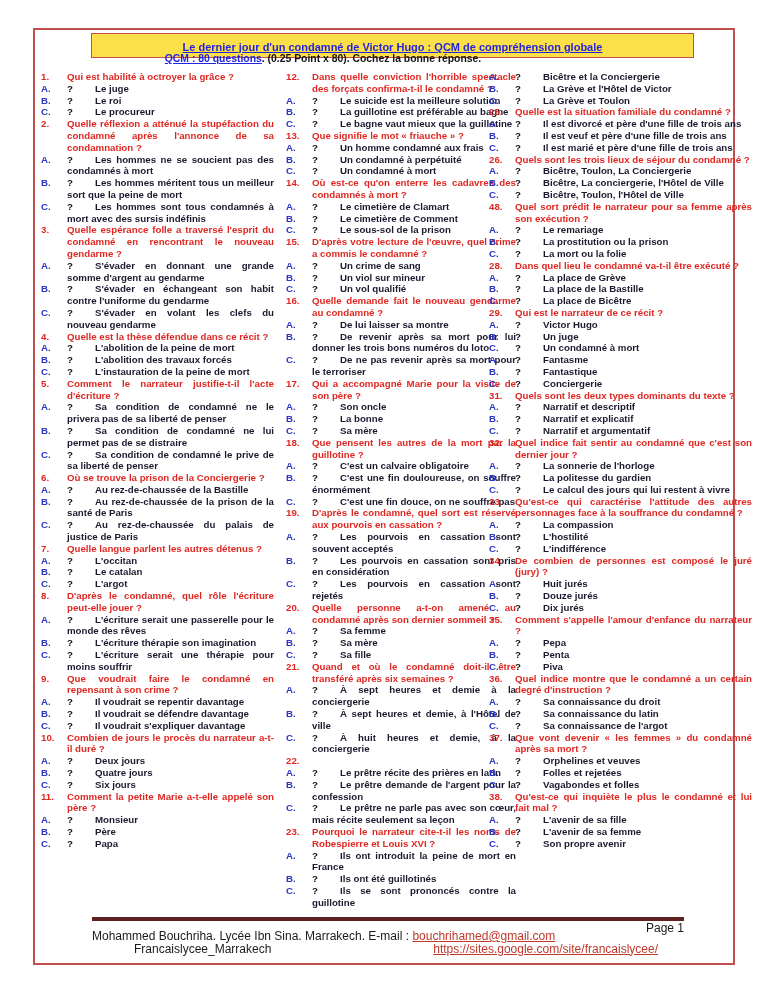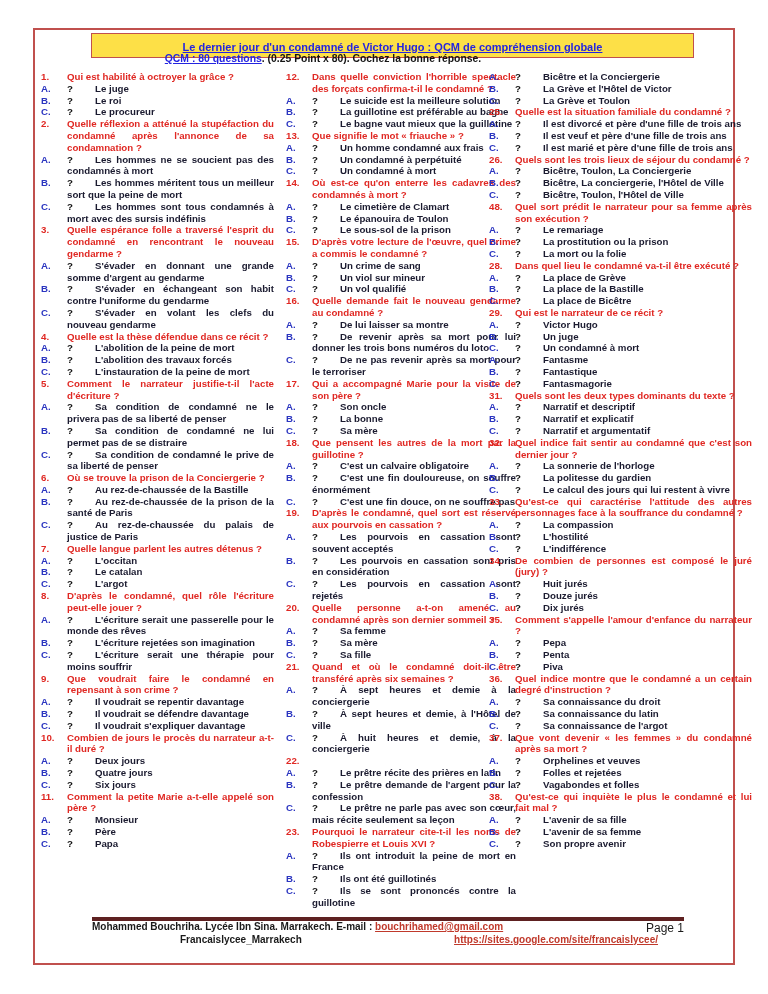--- a/index.html
+++ b/index.html
@@ -21,26 +21,26 @@
   #col3{left:489px;width:263px;}
   .q-row{display:flex;}
   .q-num{flex:0 0 26px;color:#E02823;}
   .q-text{flex:1;text-align:justify;color:#E02823;}
   .opt-row{display:flex;}
   .opt-letter{flex:0 0 26px;color:#2B35C0;}
   .opt-body{flex:1;text-align:justify;color:#1B1B30;}
   .opt-check{display:inline-block;width:28px;color:#101010;cursor:pointer;}
   .footer{
     position:absolute;left:92px;top:917px;width:592px;
-    border-top:4px solid #5E2121;padding-top:0;
-    font-size:10px;line-height:12.5px;color:#1a1a1a;font-weight:bold;
+    border-top:4px solid #5E2121;padding-top:9px;
+    font-size:12px;line-height:12.5px;color:#1a1a1a;font-weight:normal;
   }
   .f-link{color:#C0392B;text-decoration:underline;}
   .line2{display:flex;}
-  .line2 .f-name{margin-left:88px;}
+  .line2 .f-name{margin-left:42px;}
   .line2 .f-url{margin-left:auto;margin-right:26px;}
   .pagenum{position:absolute;left:646px;top:921px;font-size:12px;color:#1a1a1a;}
 </style>
 </head>
 <body>
 
 <div class="frame"></div>
 
 <div class="titlebox">
   <span class="title-link">Le dernier jour d'un condamné de Victor Hugo : QCM de compréhension globale</span>
@@ -166,21 +166,21 @@
     <div class="q-row">
       <span class="q-num">8.</span>
       <span class="q-text">D'après le condamné, quel rôle l'écriture peut-elle jouer ?</span>
     </div>
     <div class="opt-row">
       <span class="opt-letter">A.</span>
       <span class="opt-body"><span class="opt-check">?</span><span>L'écriture serait une passerelle pour le monde des rêves</span></span>
     </div>
     <div class="opt-row">
       <span class="opt-letter">B.</span>
-      <span class="opt-body"><span class="opt-check">?</span><span>L'écriture rejetées son imagination</span></span>
+      <span class="opt-body"><span class="opt-check">?</span><span>L'écriture thérapie son imagination</span></span>
     </div>
     <div class="opt-row">
       <span class="opt-letter">C.</span>
       <span class="opt-body"><span class="opt-check">?</span><span>L'écriture serait une thérapie pour moins souffrir</span></span>
     </div>
     <div class="q-row">
       <span class="q-num">9.</span>
       <span class="q-text">Que voudrait faire le condamné en repensant à son crime ?</span>
     </div>
     <div class="opt-row">
@@ -264,21 +264,21 @@
     <div class="q-row">
       <span class="q-num">14.</span>
       <span class="q-text">Où est-ce qu'on enterre les cadavres des condamnés à mort ?</span>
     </div>
     <div class="opt-row">
       <span class="opt-letter">A.</span>
       <span class="opt-body"><span class="opt-check">?</span><span>Le cimetière de Clamart</span></span>
     </div>
     <div class="opt-row">
       <span class="opt-letter">B.</span>
-      <span class="opt-body"><span class="opt-check">?</span><span>Le épanouira de Toulon</span></span>
+      <span class="opt-body"><span class="opt-check">?</span><span>Le cimetière de Comment</span></span>
     </div>
     <div class="opt-row">
       <span class="opt-letter">C.</span>
       <span class="opt-body"><span class="opt-check">?</span><span>Le sous-sol de la prison</span></span>
     </div>
     <div class="q-row">
       <span class="q-num">15.</span>
       <span class="q-text">D'après votre lecture de l'œuvre, quel crime a commis le condamné ?</span>
     </div>
     <div class="opt-row">
@@ -517,21 +517,21 @@
     <div class="opt-row">
       <span class="opt-letter">A.</span>
       <span class="opt-body"><span class="opt-check">?</span><span>Fantasme</span></span>
     </div>
     <div class="opt-row">
       <span class="opt-letter">B.</span>
       <span class="opt-body"><span class="opt-check">?</span><span>Fantastique</span></span>
     </div>
     <div class="opt-row">
       <span class="opt-letter">C.</span>
-      <span class="opt-body"><span class="opt-check">?</span><span>Fantasmagorie</span></span>
+      <span class="opt-body"><span class="opt-check">?</span><span>Conciergerie</span></span>
     </div>
     <div class="q-row">
       <span class="q-num">31.</span>
       <span class="q-text">Quels sont les deux types dominants du texte ?</span>
     </div>
     <div class="opt-row">
       <span class="opt-letter">A.</span>
       <span class="opt-body"><span class="opt-check">?</span><span>Narratif et descriptif</span></span>
     </div>
     <div class="opt-row">

